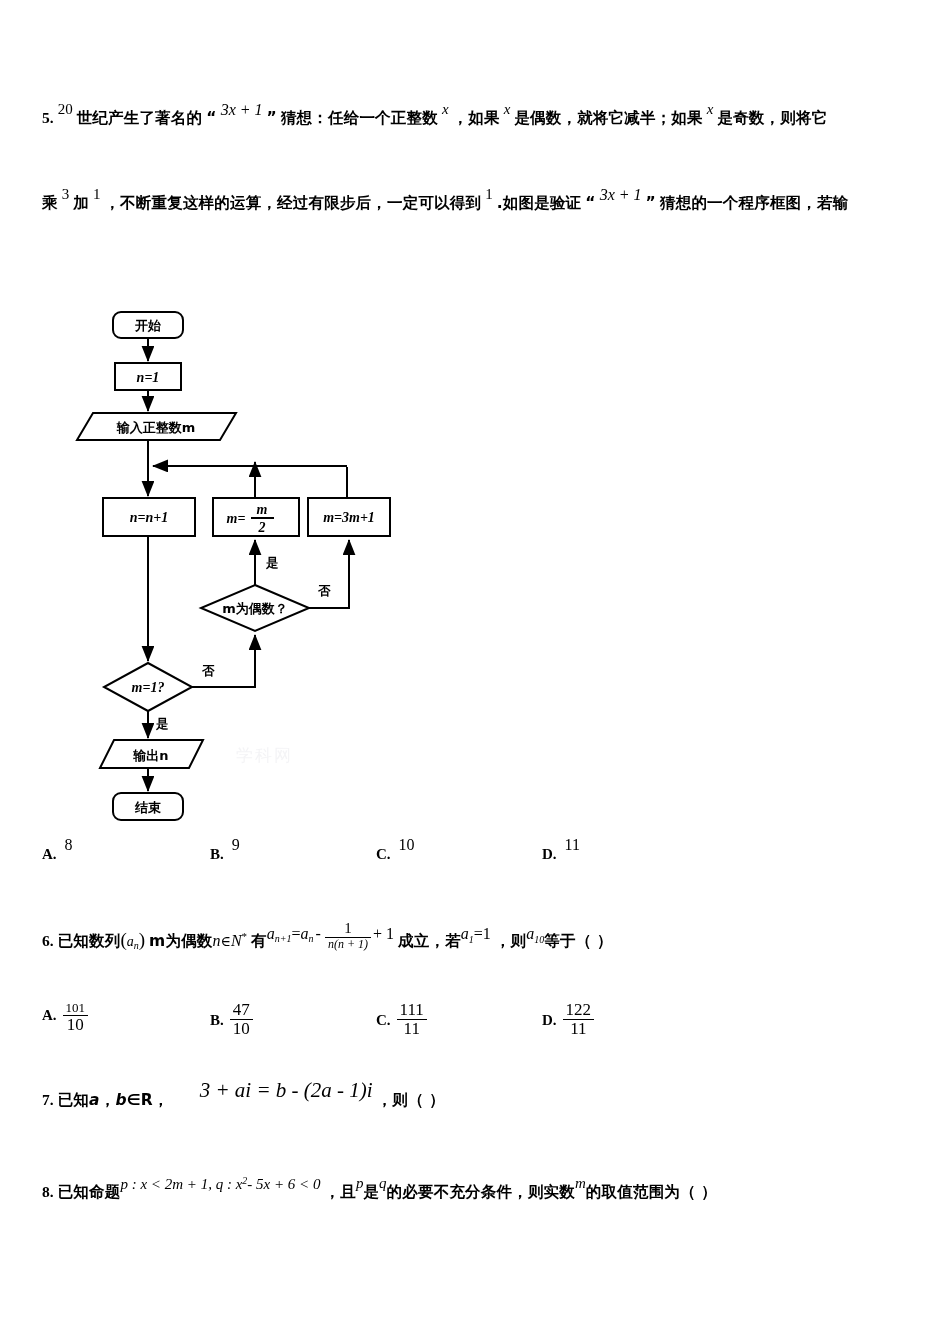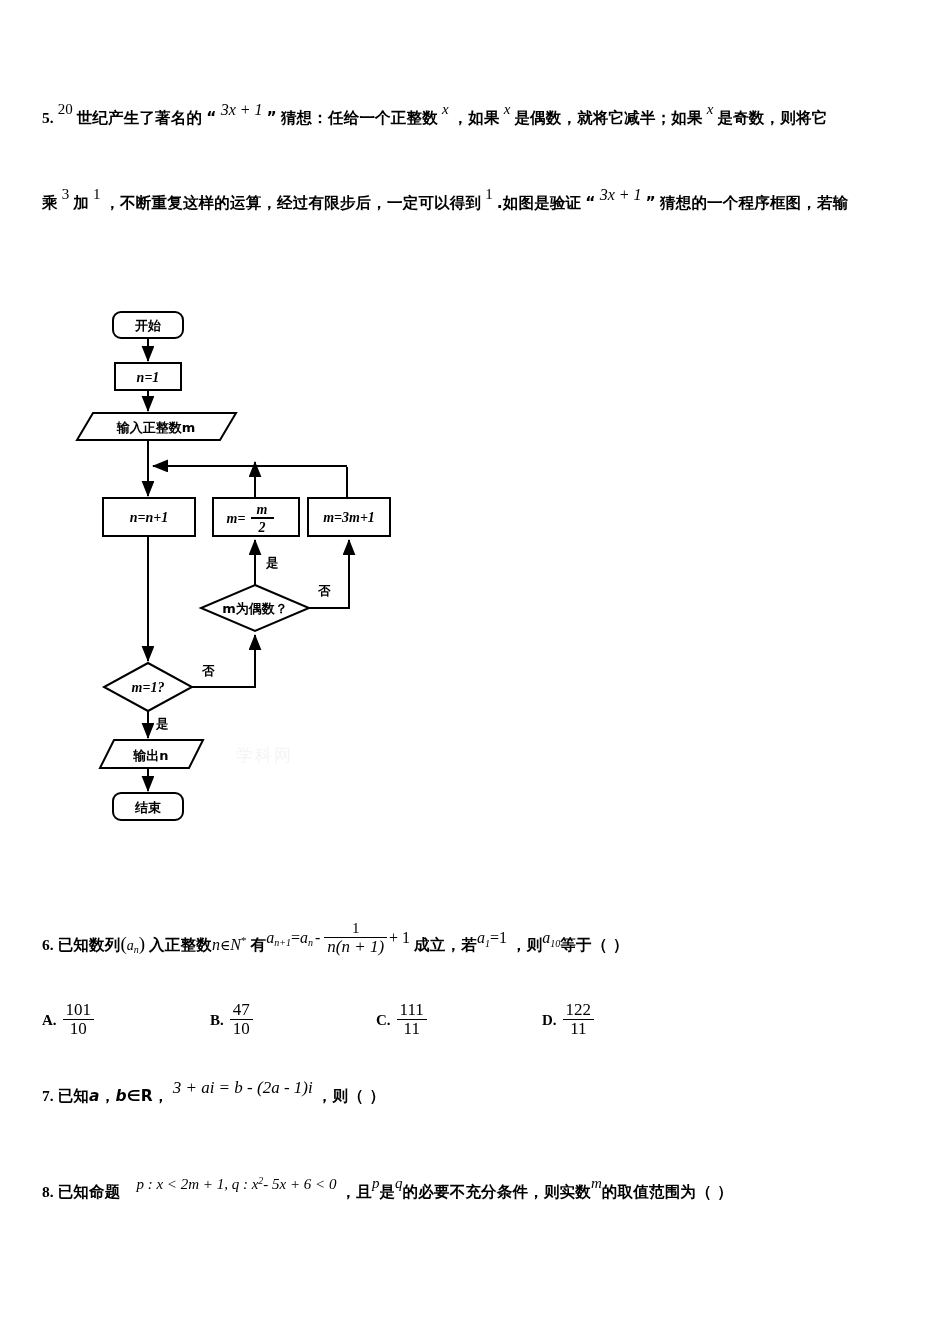--- a/index.html
+++ b/index.html
@@ -69,21 +69,21 @@
   
   .frac {
     display: inline-block;
     vertical-align: -0.55em;
     text-align: center;
     font-family: "Liberation Serif", "DejaVu Serif", serif;
     line-height: 1.05;
     margin: 0 2px;
   }
   .frac .num { display: block; padding: 0 3px; font-size: 15px; }
-  .frac .den { display: block; padding: 0 3px; font-size: 17px; border-top: 1px solid #000; }
+  .frac .den { display: block; padding: 0 3px; font-size: 12px; border-top: 1px solid #000; }
 
   
   .qline {
     position: absolute;
     white-space: nowrap;
   }
 
   
   .optrow {
     position: absolute;
@@ -264,35 +264,53 @@
 
       <line class="fc-line" x1="108" y1="473" x2="108" y2="496" marker-end="url(#ah)"></line>
 
       <rect class="fc-shape" x="73" y="498" width="70" height="27" rx="8" ry="8"></rect>
       <text class="fc-label" x="108" y="517" text-anchor="middle">结束</text>
     </svg>
   </div>
 
   <div id="watermark">学科网</div>
 
+  <div class="optrow" style="top:845px;">
+    <div class="opt" style="left:0px;">
+      <span class="optlabel">A.</span>
+      <span class="optval up">8</span>
+    </div>
+    <div class="opt" style="left:168px;">
+      <span class="optlabel">B.</span>
+      <span class="optval up">9</span>
+    </div>
+    <div class="opt" style="left:334px;">
+      <span class="optlabel">C.</span>
+      <span class="optval up">10</span>
+    </div>
+    <div class="opt" style="left:500px;">
+      <span class="optlabel">D.</span>
+      <span class="optval up">11</span>
+    </div>
+  </div>
 
   <div class="qline" style="left:42px; top:928px;">
     <span class="qnum">6.</span>
     <span class="cn">已知数列</span><span class="mathr" style="font-size:19px;">(</span><span class="mathi" style="font-size:14px;">a</span><span class="mathi" style="font-size:10px; position:relative; top:3px;">n</span><span class="mathr" style="font-size:19px;">)</span>
-    <span class="cn">入正整数</span><span class="mathi">n</span><span class="mathr" style="font-size:14px;">∈</span><span class="mathi">N</span><span class="mathr" style="font-size:11px; position:relative; top:-6px;">*</span>
+    <span class="cn">m为偶数</span><span class="mathi">n</span><span class="mathr" style="font-size:14px;">∈</span><span class="mathi">N</span><span class="mathr" style="font-size:11px; position:relative; top:-6px;">*</span>
     <span class="cn">有</span><span class="inlinemath" style="top:-7px;"><span class="it">a</span><span class="it" style="font-size:10px; position:relative; top:3px;">n+1</span><span>=</span><span class="it">a</span><span class="it" style="font-size:10px; position:relative; top:3px;">n</span><span style="margin:0 2px;">-</span><span class="frac"><span class="num">1</span><span class="den it">n(n + 1)</span></span><span>+ 1</span></span>
     <span class="cn">成立，若</span><span class="mathi" style="position:relative; top:-7px;">a</span><span class="mathi" style="font-size:10px; position:relative; top:-3px;">1</span><span class="mathr" style="position:relative; top:-7px;">=1</span>
     <span class="cn">，则</span><span class="mathi" style="position:relative; top:-7px;">a</span><span class="mathi" style="font-size:10px; position:relative; top:-3px;">10</span><span class="cn">等于（    ）</span>
   </div>
 
   <div class="optrow" style="top:995px; height:50px;">
     <div class="opt" style="left:0px; top:6px;">
       <span class="optlabel">A.</span>
       <span class="frac" style="font-size:17px;">
-        <span class="num" style="font-size:17px;">101</span>
+        <span class="num" style="font-size:13px;">101</span>
         <span class="den" style="font-size:17px;">10</span>
       </span>
     </div>
     <div class="opt" style="left:168px; top:6px;">
       <span class="optlabel">B.</span>
       <span class="frac" style="font-size:17px;">
         <span class="num" style="font-size:17px;">47</span>
         <span class="den" style="font-size:17px;">10</span>
       </span>
     </div>
@@ -308,24 +326,24 @@
       <span class="frac" style="font-size:17px;">
         <span class="num" style="font-size:17px;">122</span>
         <span class="den" style="font-size:17px;">11</span>
       </span>
     </div>
   </div>
 
   <div class="qline" style="left:42px; top:1086px;">
     <span class="qnum">7.</span>
     <span class="cn">已知</span><span class="cn it">a</span><span class="cn">，</span><span class="cn it">b</span><span class="cn">∈</span><span class="cn">R</span><span class="cn">，</span>
-    <span class="inlinemath it" style="font-size:17px;">3 + ai = b - (2a - 1)i</span>
+    <span class="inlinemath it" style="font-size:21px;margin-left:27px;">3 + ai = b - (2a - 1)i</span>
     <span class="cn">，则（    ）</span>
   </div>
 
 
   <div class="qline" style="left:42px; top:1182px;">
     <span class="qnum">8.</span>
-    <span class="cn">已知命题</span><span class="inlinemath it" style="top:-8px; font-size:15px;margin-left:16px;"><span>p : x &lt; 2m + 1, q : x</span><span style="font-size:10px; position:relative; top:-5px;">2</span><span>- 5x + 6 &lt; 0</span></span>
+    <span class="cn">已知命题</span><span class="inlinemath it" style="top:-8px; font-size:15px;"><span>p : x &lt; 2m + 1, q : x</span><span style="font-size:10px; position:relative; top:-5px;">2</span><span>- 5x + 6 &lt; 0</span></span>
     <span class="cn">，且</span><span class="supi">p</span><span class="cn">是</span><span class="supi">q</span><span class="cn">的必要不充分条件，则实数</span><span class="supi">m</span><span class="cn">的取值范围为（    ）</span>
   </div>
 
 </div>
 
 </body></html>

